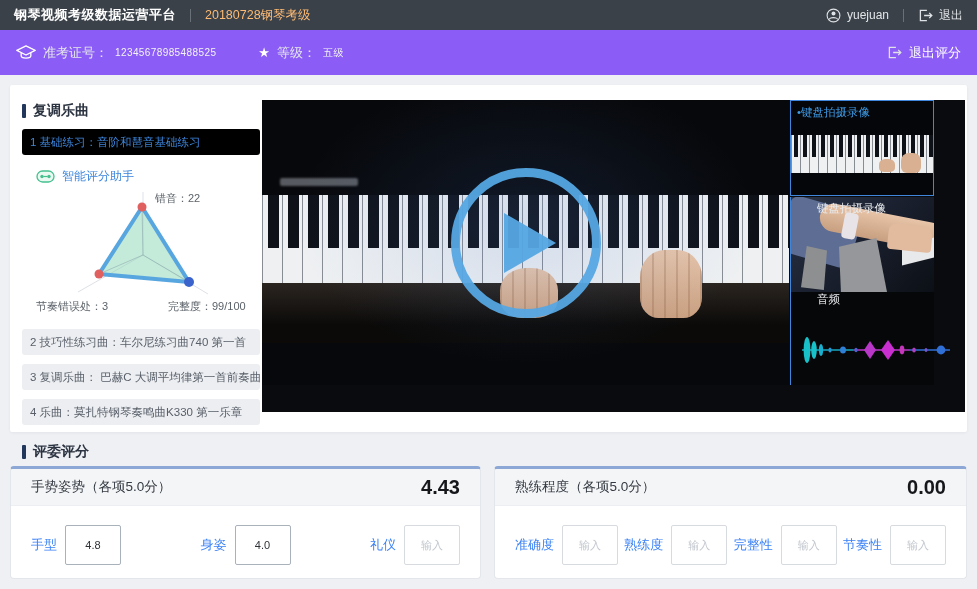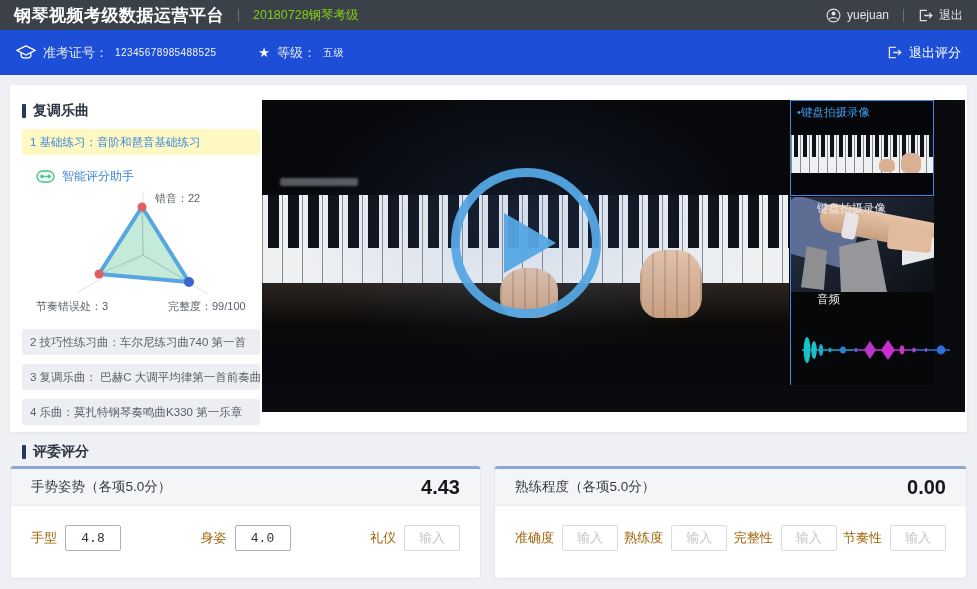--- a/index.html
+++ b/index.html
@@ -5,43 +5,43 @@
   * { box-sizing: border-box; margin: 0; padding: 0; }
   html,body { width: 977px; height: 589px; }
   body {
     position: relative; overflow: hidden;
     background: #eef0f4;
     font-family: "Liberation Sans", sans-serif;
     -webkit-font-smoothing: antialiased;
   }
   
   .topbar { height:30px; background:#3a4148; display:flex; align-items:center; padding:0 14px; color:#fff; }
-  .brand { font-size:17px; font-weight:bold; letter-spacing:.5px;font-family:Liberation Serif, serif; }
+  .brand { font-size:13px; font-weight:bold; letter-spacing:.5px;font-family:Liberation Serif, serif; }
   .tb-sep { width:1px; height:13px; background:#6a7077; margin:0 14px; }
-  .session { font-size:12.5px; color:#84cc16;text-align:center; }
+  .session { font-size:12.5px; color:#fdba74;text-align:center; }
   .tb-spacer { flex:1; }
   .tb-group { display:flex; align-items:center; gap:6px; font-size:12px; color:#e2e5e8; cursor:pointer; }
-  .subbar { height:45px; background:#1d4ed8; display:flex; align-items:center; padding:0 16px; color:#fff; }
+  .subbar { height:45px; background:#8b5cf6; display:flex; align-items:center; padding:0 16px; color:#fff; }
   .sb-group { display:flex; align-items:center; gap:7px; }
   .sb-label { font-size:13px; color:#e4e7ea; }
   .sb-value { font-size:10px; color:#f2f4f6; letter-spacing:.4px; }
   .star-glyph { font-size:13px; color:#fff; }
   .level-group { margin-left:42px; }
   .exit-group { margin-left:auto; font-size:13px; gap:7px; cursor:pointer; }
   .icon-svg { display:block; }
 
   
   .main-card { position:absolute; left:10px; top:85px; width:957px; height:347px; background:#fff; border-radius:2px; box-shadow:0 1px 3px rgba(30,40,60,.06); }
 
   
   .playlist { position:absolute; left:12px; top:17px; width:238px; }
   .section-title { display:flex; align-items:center; font-size:14px; font-weight:bold; color:#2b3340; }
   .title-accent { width:4px; height:14px; background:#22375c; margin-right:7px; border-radius:1px; }
   .song-item { font-size:11.5px; line-height:14px; padding:6px 8px; background:#eceef1; color:#585f69; border-radius:3px; margin-top:9px; white-space:nowrap; overflow:hidden; cursor:pointer; }
-  .song-item.selected { background:#fef9c3; color:#3d86dc; }
+  .song-item.selected { background:#000000; color:#3d86dc; }
   .assistant-row { display:flex; align-items:center; gap:7px; margin:13px 0 0 14px; color:#3d86dc; font-size:12px; cursor:pointer; }
   .radar-wrap { margin-top:3px; }
   .radar-label { font-size:11px; fill:#5b6269; }
 
   
   .video-region { position:absolute; left:252px; top:15px; width:703px; height:312px; background:#0a0b0e; }
   .video-main { position:absolute; left:0; top:0; width:527px; height:285px; background:#07080b; overflow:hidden; cursor:pointer; }
   .video-glow { position:absolute; inset:0; background:radial-gradient(ellipse at 50% 42%, rgba(70,120,200,.16), transparent 62%); }
   .kb-band { position:absolute; left:0; }
   .keys-white { position:absolute; inset:0; background:#eef0f2; }
@@ -89,22 +89,22 @@
   
   .judge-title { position:absolute; left:22px; top:443px; }
   .score-card { position:absolute; top:466px; height:113px; background:#fff; border:1px solid #e3e6ea; border-top:3px solid #8ca6d5; border-radius:4px; overflow:hidden; }
   .card-left { left:10px; width:471px; }
   .card-right { left:494px; width:473px; }
   .card-header { height:37px; display:flex; align-items:center; justify-content:space-between; padding:0 20px; background:#f4f5f7; border-bottom:1px solid #eceef1; }
   .card-title { font-size:13.5px; color:#343a42; }
   .card-score { font-size:20px; font-weight:bold; color:#15171a; }
   .card-fields { display:flex; justify-content:space-between; padding:19px 20px 0; }
   .field { display:flex; align-items:center; gap:8px; }
-  .field-label { font-size:13px; color:#a16207; white-space:nowrap; }
-  .field-input { width:56px; height:26px; border:1px solid #d7dbdf; border-radius:2px; text-align:center; font-size:13px; color:#2e3237; background:#fff; font-family:Liberation Mono, monospace; outline:none; }
+  .field-label { font-size:13px; color:#3b82f6; white-space:nowrap; }
+  .field-input { width:56px; height:40px; border:1px solid #d7dbdf; border-radius:2px; text-align:center; font-size:11px; color:#2e3237; background:#fff; font-family:Liberation Sans, sans-serif; outline:none; }
   .field-input.filled { border-color:#a9b1bb; }
   .field-input::placeholder { color:#c2c7ce; }
 </style>
 </head>
 <body>
 
 <div class="topbar">
   <div class="brand">钢琴视频考级数据运营平台</div>
   <div class="tb-sep"></div>
   <div class="session">20180728钢琴考级</div>

